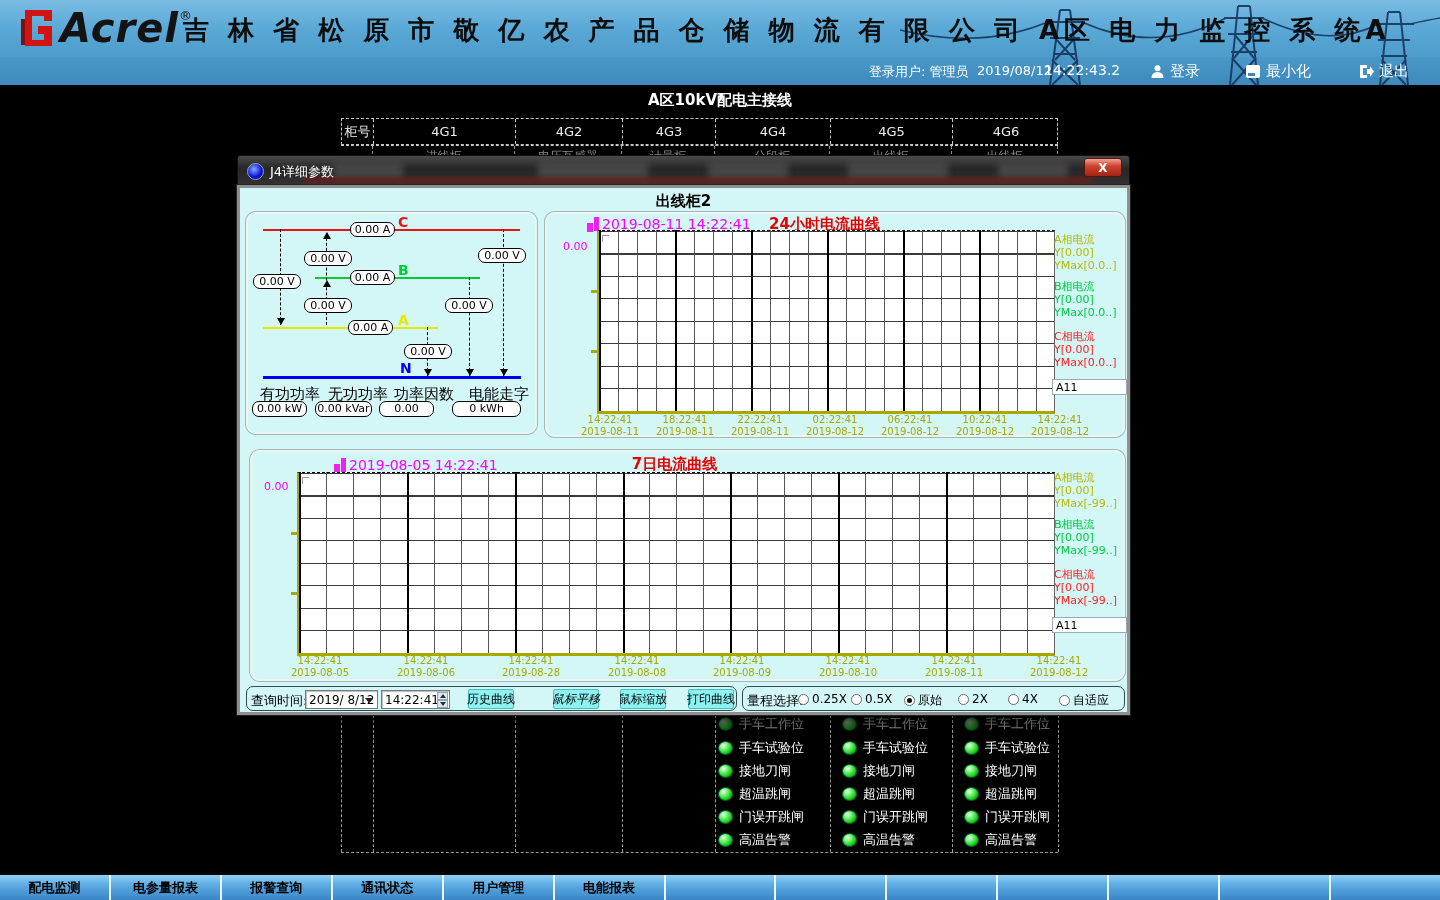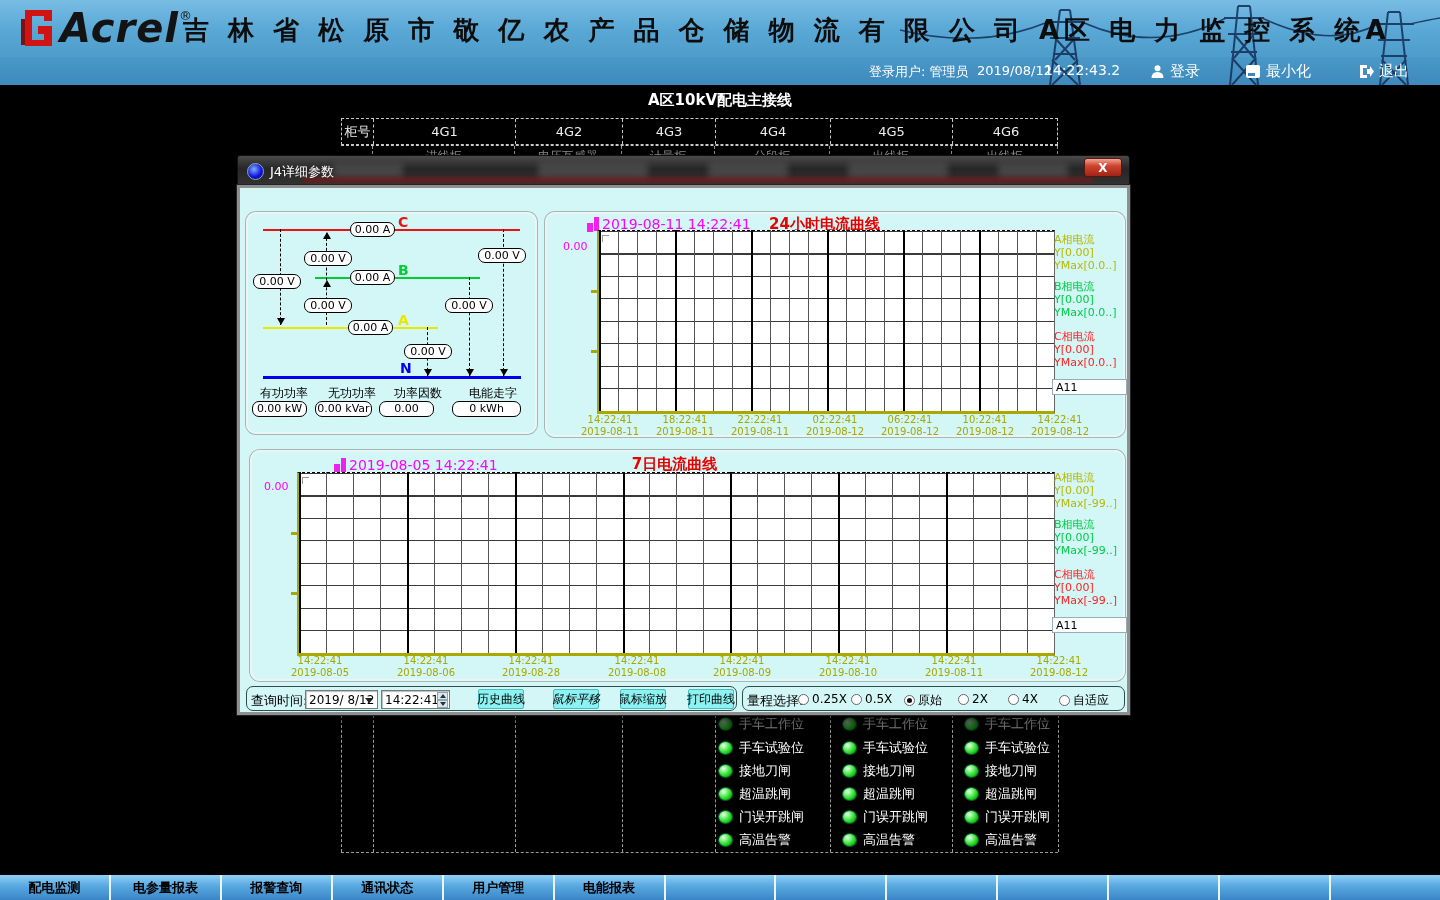--- a/index.html
+++ b/index.html
@@ -72,21 +72,21 @@
   
   #phase-panel { left:6px; top:24px; width:291px; height:222px; }
   .phline { position:absolute; height:2px; }
   .phlabel { position:absolute; font-size:14px; font-weight:bold; }
   .pill { position:absolute; box-sizing:border-box; height:15px; line-height:13px; background:#fff;
     border:1px solid #000; border-radius:7px; font-size:11px; color:#000; text-align:center; }
   .dashv { position:absolute; width:0; border-left:1px dashed #000; }
   .ah { position:absolute; width:0; height:0; border-left:4px solid transparent; border-right:4px solid transparent; }
   .ah-down { border-top:7px solid #000; }
   .ah-up { border-bottom:7px solid #000; }
-  .metric-label { position:absolute; font-size:12px; color:#000; white-space:nowrap; }
+  .metric-label { position:absolute; font-size:15px; color:#000; white-space:nowrap; }
 
   
   #chart24-panel { left:305px; top:24px; width:580px; height:225px; }
   #chart7d-panel { left:10px; top:262px; width:875px; height:231px; }
   .ts { position:absolute; color:#ff00ff; font-size:14px; white-space:nowrap; }
   .chart-title { position:absolute; text-align:center; color:#e80000; font-size:15px; font-weight:bold; }
   .ylab { position:absolute; color:#ff00ff; font-size:11px; }
   .plot { position:absolute; box-sizing:content-box; background-color:#fff;
     border-top:1px dashed #000; border-right:1px solid #666;
     border-left:2px solid #a8a800; border-bottom:3px solid #a8a800; }
@@ -303,20 +303,21 @@
       <div class="blob" style="left:470px; top:6px; width:80px; height:17px;"></div>
       <div class="blob" style="left:610px; top:6px; width:100px; height:17px;"></div>
       <div class="blob" style="left:760px; top:7px; width:70px; height:15px;"></div>
       <div id="blob-red" style="left:65px; top:22px; width:790px; height:4px;"></div>
       <div id="dlg-icon"></div>
       <div id="dlg-title">J4详细参数</div>
       <div id="dlg-close">X</div>
     </div>
 
     <div id="dlg-body">
+      <div id="dlg-heading">出线柜2</div>
 
       <div class="panel" id="phase-panel">
         <div class="phline" style="left:15px; top:15px; width:257px; background:#ee1111;"></div>
         <div class="phlabel" style="left:150px; top:0px; color:#ee1111;">C</div>
         <div class="pill" style="left:102px; top:8px; width:45px;">0.00 A</div>
 
         <div class="phline" style="left:67px; top:63px; width:165px; background:#00cc33;"></div>
         <div class="phlabel" style="left:150px; top:48px; color:#00cc33;">B</div>
         <div class="pill" style="left:102px; top:56px; width:45px;">0.00 A</div>
 
@@ -493,21 +494,21 @@
         <div class="field" style="left:134px; top:3px; width:69px; height:19px;">
           <span>14:22:41</span>
           <div class="spin up" style="right:1px; top:1px;">
               <i></i>
             </div>
           <div class="spin down" style="right:1px; top:9px;">
               <i></i>
             </div>
         </div>
         <div id="ctl-buttons">
-            <div class="cyan-btn" style="left: 231px;">历史曲线</div>
+            <div class="cyan-btn" style="left: 221px;">历史曲线</div>
             <div class="cyan-btn" style="left: 306px; font-style: italic;">鼠标平移</div>
             <div class="cyan-btn" style="left: 373px;">鼠标缩放</div>
             <div class="cyan-btn" style="left: 441px;">打印曲线</div>
           </div>
       </div>
 
       <div class="ctl-group" id="ctl-right">
         <div class="ctl-label" style="left:4px; top:5px;">量程选择:</div>
         <div id="range-options">
             <div class="radio-item" style="left: 55px;">

